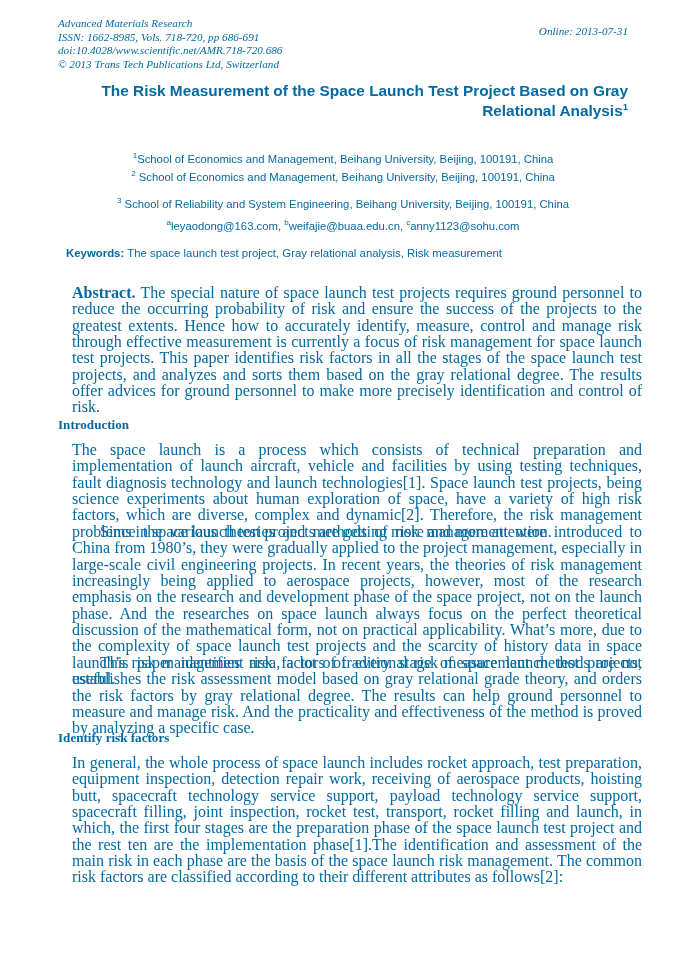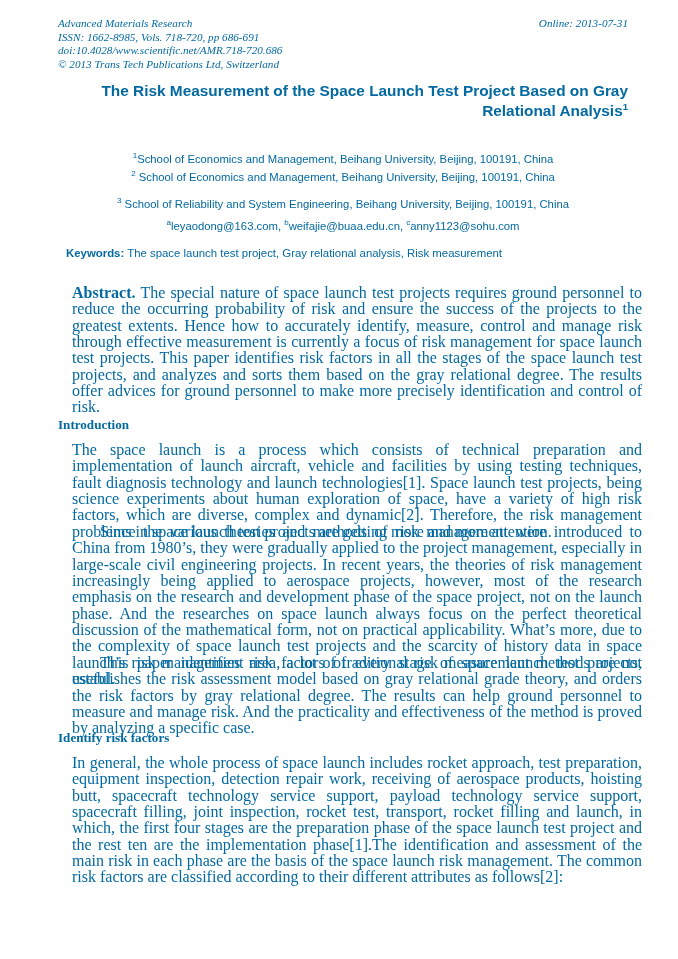--- a/index.html
+++ b/index.html
@@ -32,21 +32,21 @@
     position: relative;
     margin-bottom: 0;
   }
   .masthead .journal-row {
     position: relative;
     display: block;
   }
   .masthead .online {
     position: absolute;
     right: 0;
-    top: 0;
+    top: 8px;
     white-space: nowrap;
   }
   .masthead .line {
     display: block;
     white-space: nowrap;
   }
 
   
   .title {
     font-family: "Liberation Sans", sans-serif;

